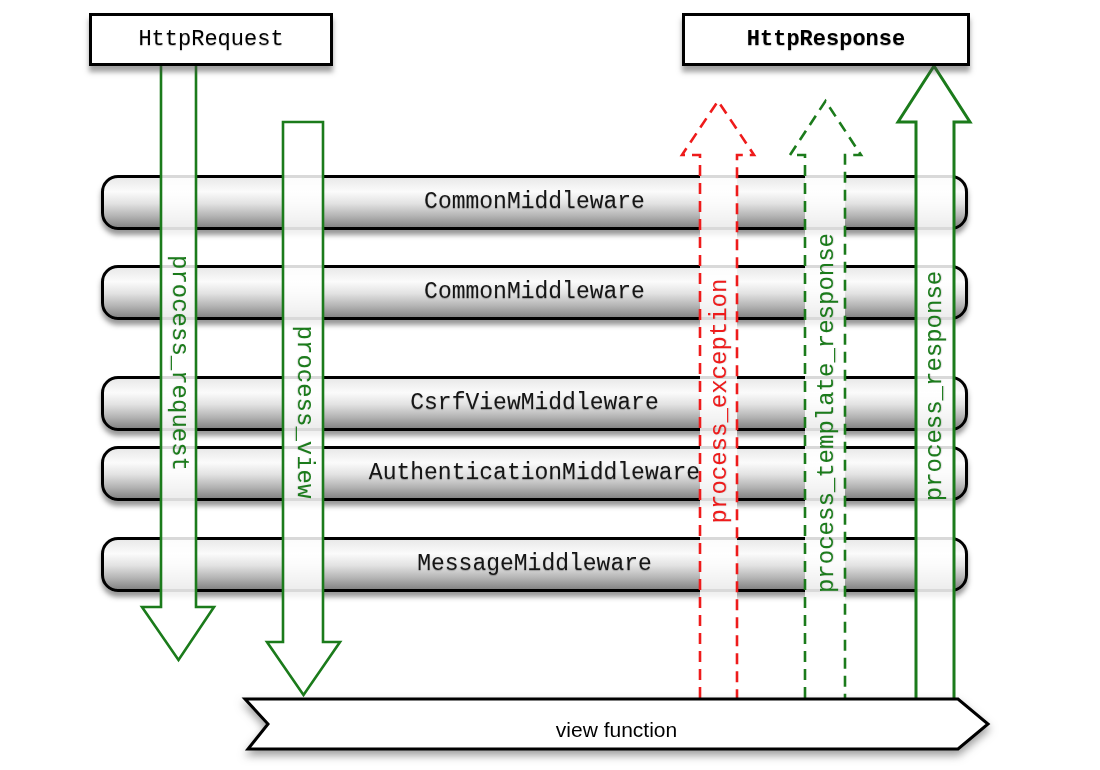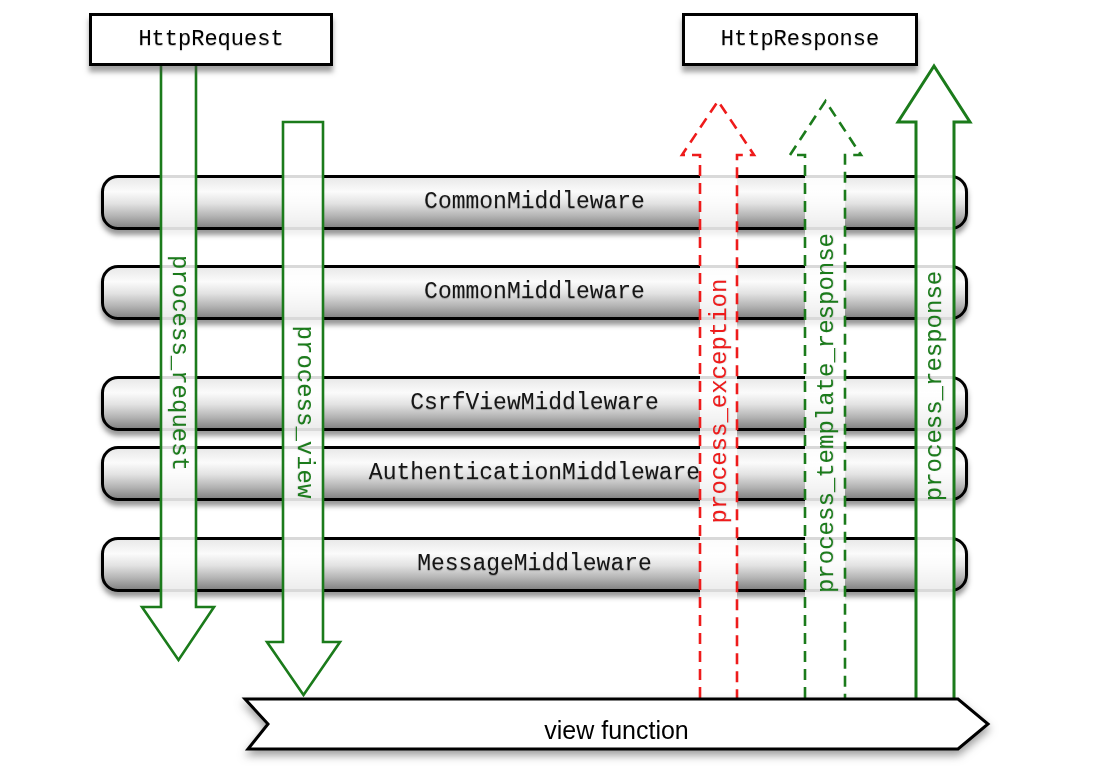--- a/index.html
+++ b/index.html
@@ -31,21 +31,21 @@
   
   .node-box{
     position:absolute;top:13px;height:53px;background:#ffffff;
     border:3px solid var(--ink);box-sizing:border-box;
     box-shadow:0 6px 5px rgba(70,70,70,0.5);
     display:flex;align-items:center;justify-content:center;
     font-size:22px;color:#000;z-index:5;
     text-shadow:0 1px 1px rgba(0,0,0,0.25);
   }
   #http-request{left:89px;width:244px;}
-  #http-response{left:682px;width:236px;}
+  #http-response{left:682px;width:288px;font-weight:bold;}
   
   svg.arrows{position:absolute;left:0;top:0;z-index:3;}
   svg.banner{position:absolute;left:0;top:0;z-index:5;}
   .arrow-solid{fill:rgba(255,255,255,0.85);stroke:var(--green);stroke-width:2.6;}
   .arrow-dash-red{fill:rgba(255,255,255,0.85);stroke:var(--red);stroke-width:2.6;stroke-dasharray:11 7;}
   .arrow-dash-green{fill:rgba(255,255,255,0.85);stroke:var(--green);stroke-width:2.6;stroke-dasharray:11 7;}
   .banner-shape{fill:#ffffff;stroke:var(--ink);stroke-width:3;}
   .banner-wrap{filter:drop-shadow(0 5px 4px rgba(60,60,60,0.5));}
   
   .arrow-label{
@@ -54,21 +54,21 @@
   }
   .rot-cw{transform:translate(-50%,-50%) rotate(90deg);}
   .rot-ccw{transform:translate(-50%,-50%) rotate(-90deg);}
   .lab-green{color:var(--green);}
   .lab-red{color:var(--red);}
   
   .banner-label{
     position:absolute;left:245px;top:697px;width:743px;height:66px;
     display:flex;align-items:center;justify-content:center;
     font-family:"Liberation Sans","DejaVu Sans",sans-serif;
-    font-size:25px;color:#000;z-index:6;
+    font-size:21px;color:#000;z-index:6;
   }
 </style>
 </head>
 <body>
 
 <div class="canvas">
 
   <div class="bar" style="top:175px">
     <div class="bar-label">CommonMiddleware</div>
   </div>

